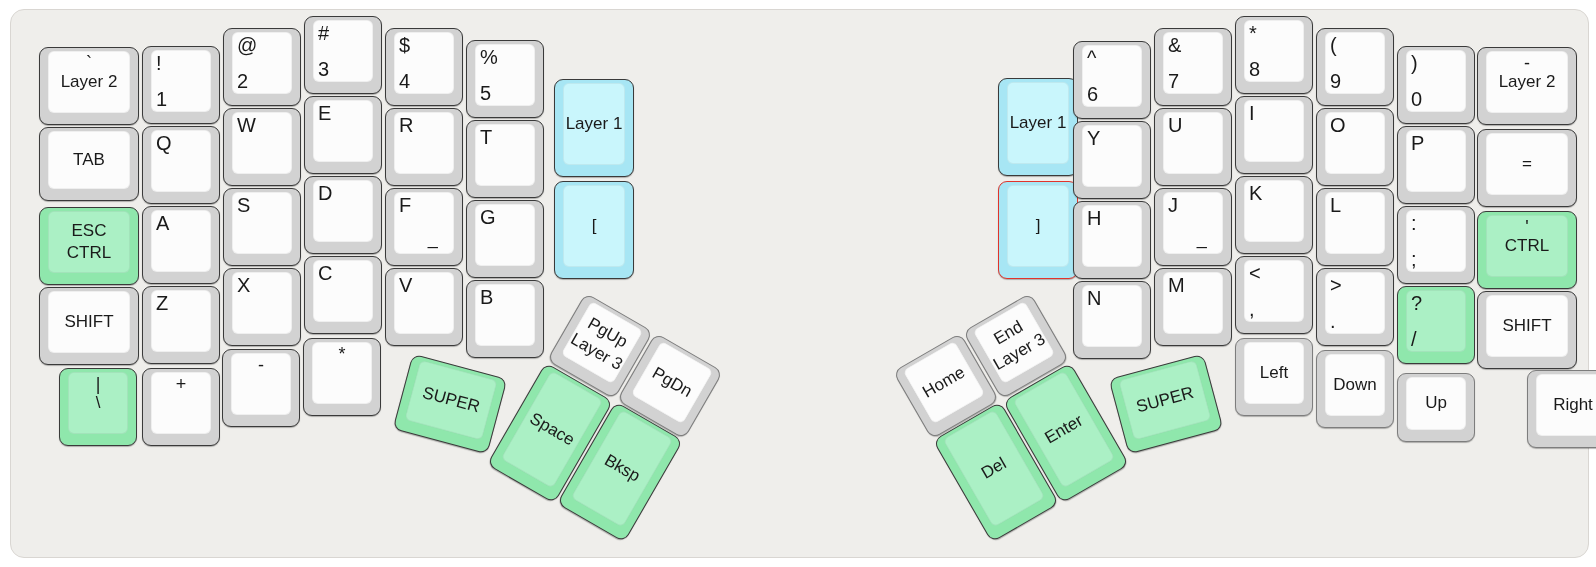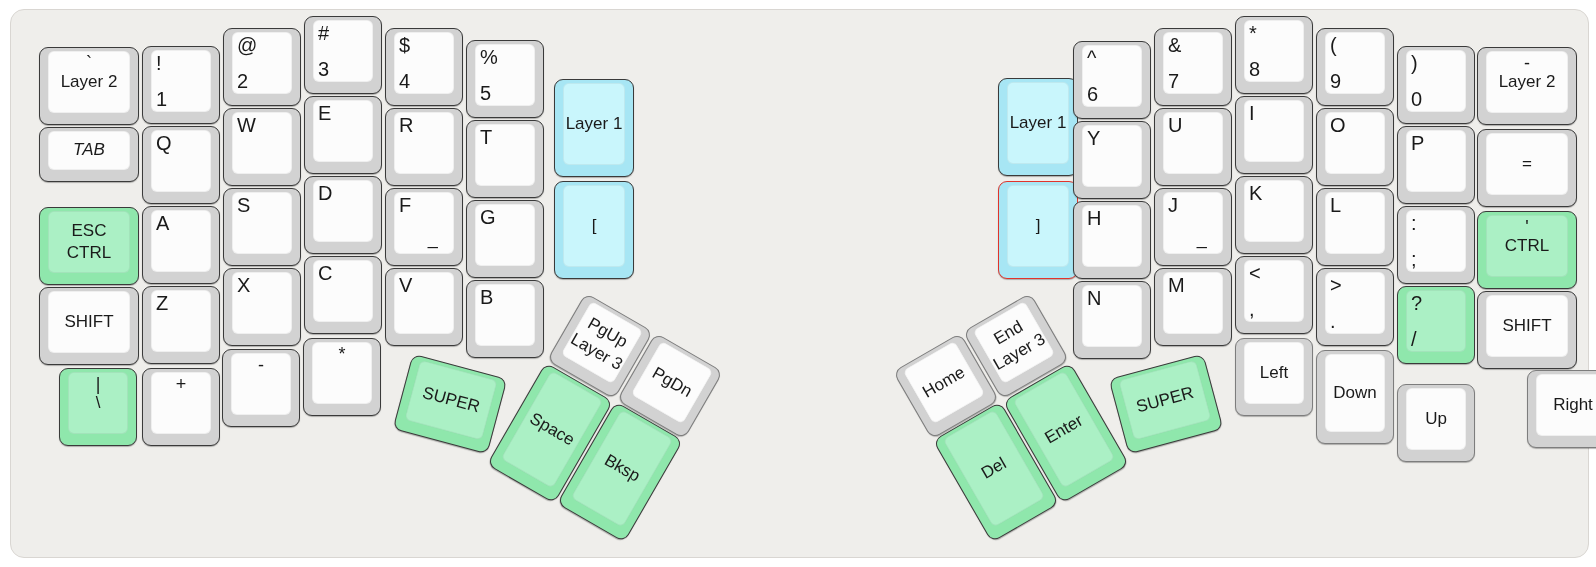--- a/index.html
+++ b/index.html
@@ -51,21 +51,21 @@
 
 <div class="panel"></div>
 <div class="keys-layer">
     <div class="key white" style="left: 39px; top: 47px; width: 100px; height: 78px;">
       <div class="cap"></div>
       <span class="lab lab-tc">`</span>
       <div class="lab lab-center">
         <span>Layer 2</span>
       </div>
     </div>
-    <div class="key white" style="left: 39px; top: 127px; width: 100px; height: 55px; font-style: italic;">
+    <div class="key white" style="left: 39px; top: 127px; width: 100px; height: 74px;">
       <div class="cap"></div>
       <div class="lab lab-center">
         <span>TAB</span>
       </div>
     </div>
     <div class="key green" style="left: 39px; top: 207px; width: 100px; height: 78px;">
       <div class="cap"></div>
       <div class="lab lab-center">
         <span>ESC</span>
         <span>CTRL</span>
@@ -307,21 +307,21 @@
     </div>
     <div class="key white" style="left: 1316px; top: 188px; width: 78px; height: 78px;">
       <div class="cap"></div>
       <span class="lab lab-tl">L</span>
     </div>
     <div class="key white" style="left: 1316px; top: 268px; width: 78px; height: 78px;">
       <div class="cap"></div>
       <span class="lab lab-tl">&gt;</span>
       <span class="lab lab-bl">.</span>
     </div>
-    <div class="key white gray-border" style="left: 1316px; top: 350px; width: 78px; height: 94px;">
+    <div class="key white gray-border" style="left: 1316px; top: 350px; width: 78px; height: 78px;">
       <div class="cap"></div>
       <div class="lab lab-center">
         <span>Down</span>
       </div>
     </div>
     <div class="key white" style="left: 1397px; top: 46px; width: 78px; height: 78px;">
       <div class="cap"></div>
       <span class="lab lab-tl">)</span>
       <span class="lab lab-bl">0</span>
     </div>
@@ -332,21 +332,21 @@
     <div class="key white" style="left: 1397px; top: 206px; width: 78px; height: 78px;">
       <div class="cap"></div>
       <span class="lab lab-tl">:</span>
       <span class="lab lab-bl">;</span>
     </div>
     <div class="key green" style="left: 1397px; top: 286px; width: 78px; height: 78px;">
       <div class="cap"></div>
       <span class="lab lab-tl">?</span>
       <span class="lab lab-bl">/</span>
     </div>
-    <div class="key white gray-border" style="left: 1397px; top: 384px; width: 78px; height: 78px;">
+    <div class="key white gray-border" style="left: 1397px; top: 373px; width: 78px; height: 69px;">
       <div class="cap"></div>
       <div class="lab lab-center">
         <span>Up</span>
       </div>
     </div>
     <div class="key white" style="left: 1477px; top: 47px; width: 100px; height: 78px;">
       <div class="cap"></div>
       <span class="lab lab-tc">-</span>
       <div class="lab lab-center">
         <span>Layer 2</span>

